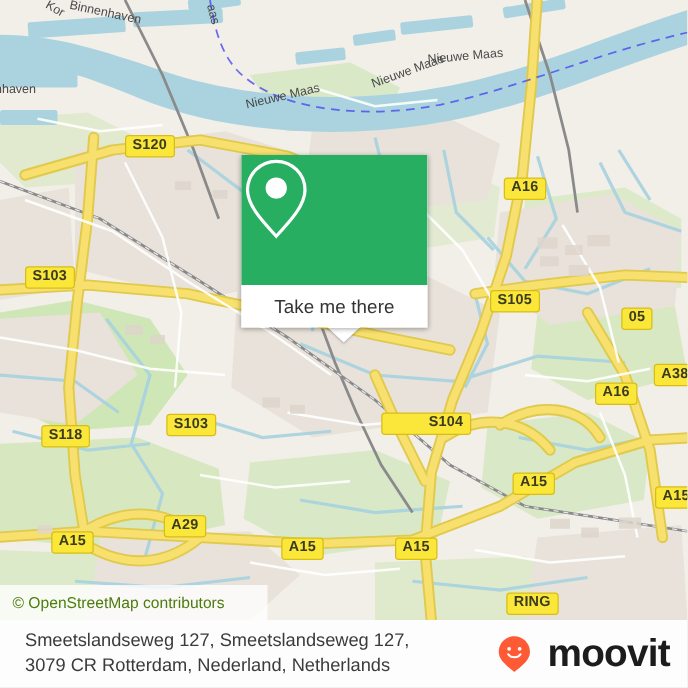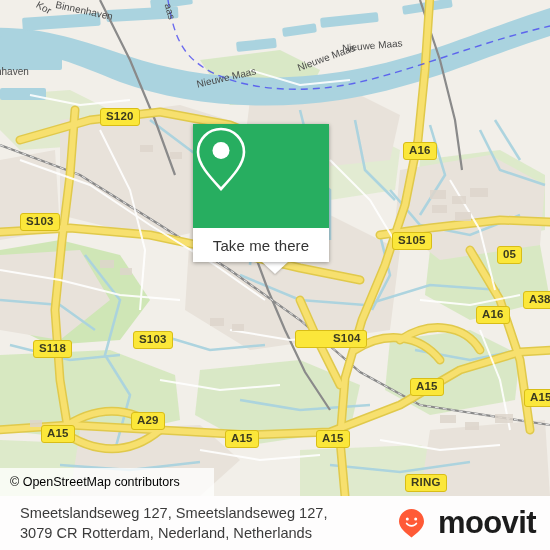--- a/index.html
+++ b/index.html
@@ -38,21 +38,21 @@
     color:#4a4a4a;
     font-size:10px;
     white-space:nowrap;
     font-family:"Liberation Sans", sans-serif;
   }
 
   
   #card{
     position:absolute;
     left:193px;top:124px;
-    width:136px;height:138px;
+    width:149px;height:138px;
     box-shadow:0 1px 4px rgba(0,0,0,.35);
     overflow:hidden;
     cursor:pointer;
   }
   #card-green{
     height:104px;width:100%;
     background:#27ae60;
     display:flex;align-items:center;justify-content:center;
   }
   #card-label{
@@ -74,21 +74,21 @@
   }
 
   
   #attrib{
     position:absolute;left:0;top:468px;
     width:214px;height:28px;
     background:rgba(255,255,255,.78);
     display:flex;align-items:center;
     box-sizing:border-box;
     padding-left:10px;
-    color:#000000;
+    color:#4d7c0f;
     font-size:12.5px;
   }
 
   
   #footer{
     position:absolute;left:0;top:496px;
     width:550px;height:54px;
     background:rgba(255,255,255,.88);
     overflow:hidden;
   }
@@ -290,21 +290,21 @@
     <div class="wlabel" style="left:342px;top:40px;transform:rotate(-5deg);">Nieuwe Maas</div>
     <div class="wlabel" style="left:55px;top:5px;transform:rotate(12deg);">Binnenhaven</div>
     <div class="wlabel" style="left:36px;top:2px;transform:rotate(30deg);">Kor</div>
     <div class="wlabel" style="left:-4px;top:66px;">nhaven</div>
     <div class="wlabel" style="left:162px;top:6px;transform:rotate(75deg);">aas</div>
 
     <div class="shield" style="left:100px;top:108px;">S120</div>
     <div class="shield" style="left:20px;top:213px;">S103</div>
     <div class="shield" style="left:33px;top:340px;">S118</div>
     <div class="shield" style="left:133px;top:331px;">S103</div>
-    <div class="shield" style="left:295px;top:330px;padding-left:37px;">S104</div>
+    <div class="shield" style="left:305px;top:330px;padding-left:37px;">S104</div>
     <div class="shield" style="left:131px;top:412px;">A29</div>
     <div class="shield" style="left:41px;top:425px;">A15</div>
     <div class="shield" style="left:225px;top:430px;">A15</div>
     <div class="shield" style="left:316px;top:430px;">A15</div>
     <div class="shield" style="left:410px;top:378px;">A15</div>
     <div class="shield" style="left:524px;top:389px;">A15</div>
     <div class="shield" style="left:403px;top:142px;">A16</div>
     <div class="shield" style="left:476px;top:306px;">A16</div>
     <div class="shield" style="left:392px;top:232px;">S105</div>
     <div class="shield" style="left:497px;top:221px;margin-top:25px;">05</div>

